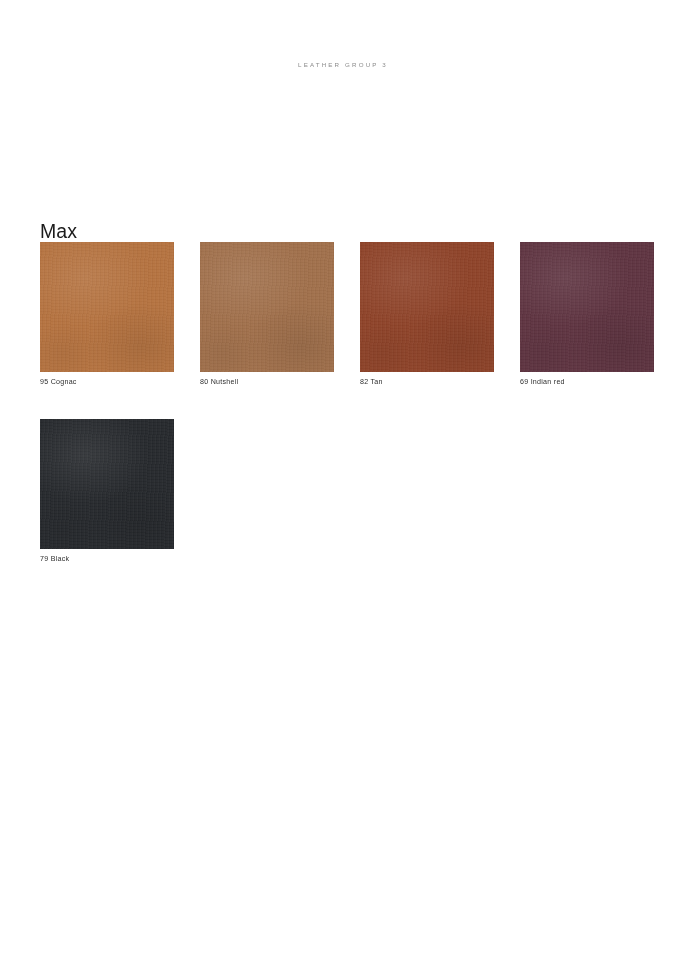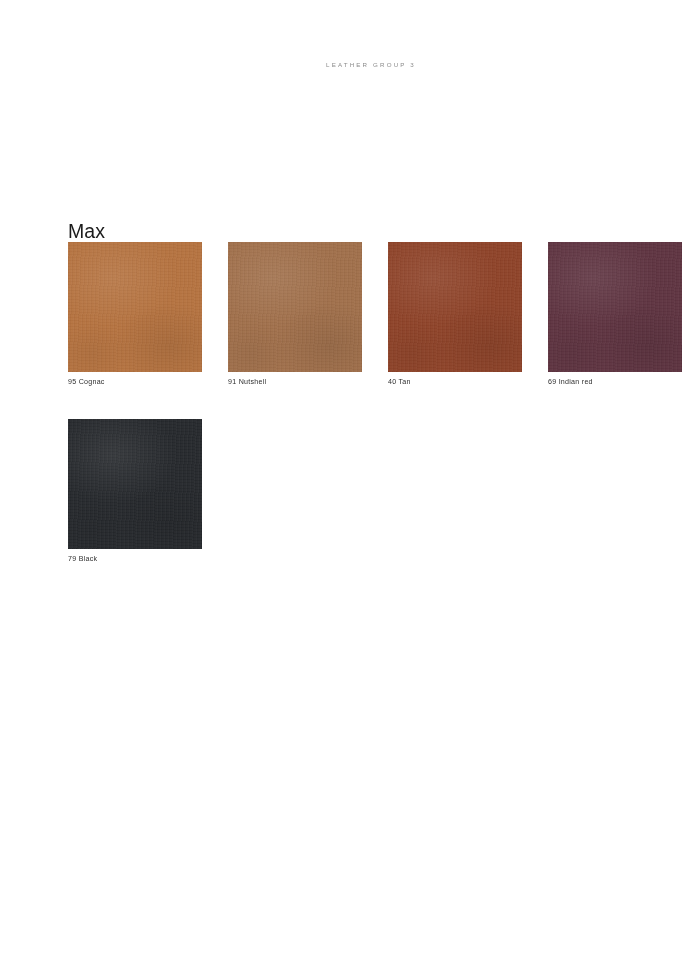--- a/index.html
+++ b/index.html
@@ -14,21 +14,20 @@
     position: relative;
     overflow: hidden;
     font-family: "Liberation Sans", sans-serif;
     -webkit-font-smoothing: antialiased;
   }
 
   .page {
     position: absolute;
     inset: 0;
     background: #ffffff;
-    margin-left: 28px;
   }
 
   
   .running-header {
     position: absolute;
     top: 61px;
     left: 0;
     width: 686px;
     text-align: center;
     font-size: 6.2px;
@@ -129,25 +128,25 @@
 
   <h1 class="collection-title">Max</h1>
 
   <div class="swatch-grid">
       <div class="swatch-cell">
         <div class="swatch-chip" style="background-color: rgb(181, 114, 63);"></div>
         <div class="swatch-label">95 Cognac</div>
       </div>
       <div class="swatch-cell">
         <div class="swatch-chip" style="background-color: rgb(160, 111, 74);"></div>
-        <div class="swatch-label">91 Nutshell</div>
+        <div class="swatch-label">80 Nutshell</div>
       </div>
       <div class="swatch-cell">
         <div class="swatch-chip" style="background-color: rgb(142, 66, 40);"></div>
-        <div class="swatch-label">40 Tan</div>
+        <div class="swatch-label">82 Tan</div>
       </div>
       <div class="swatch-cell">
         <div class="swatch-chip" style="background-color: rgb(94, 51, 64);"></div>
         <div class="swatch-label">69 Indian red</div>
       </div>
       <div class="swatch-cell">
         <div class="swatch-chip" style="background-color: rgb(37, 40, 44);"></div>
         <div class="swatch-label">79 Black</div>
       </div>
     </div>

